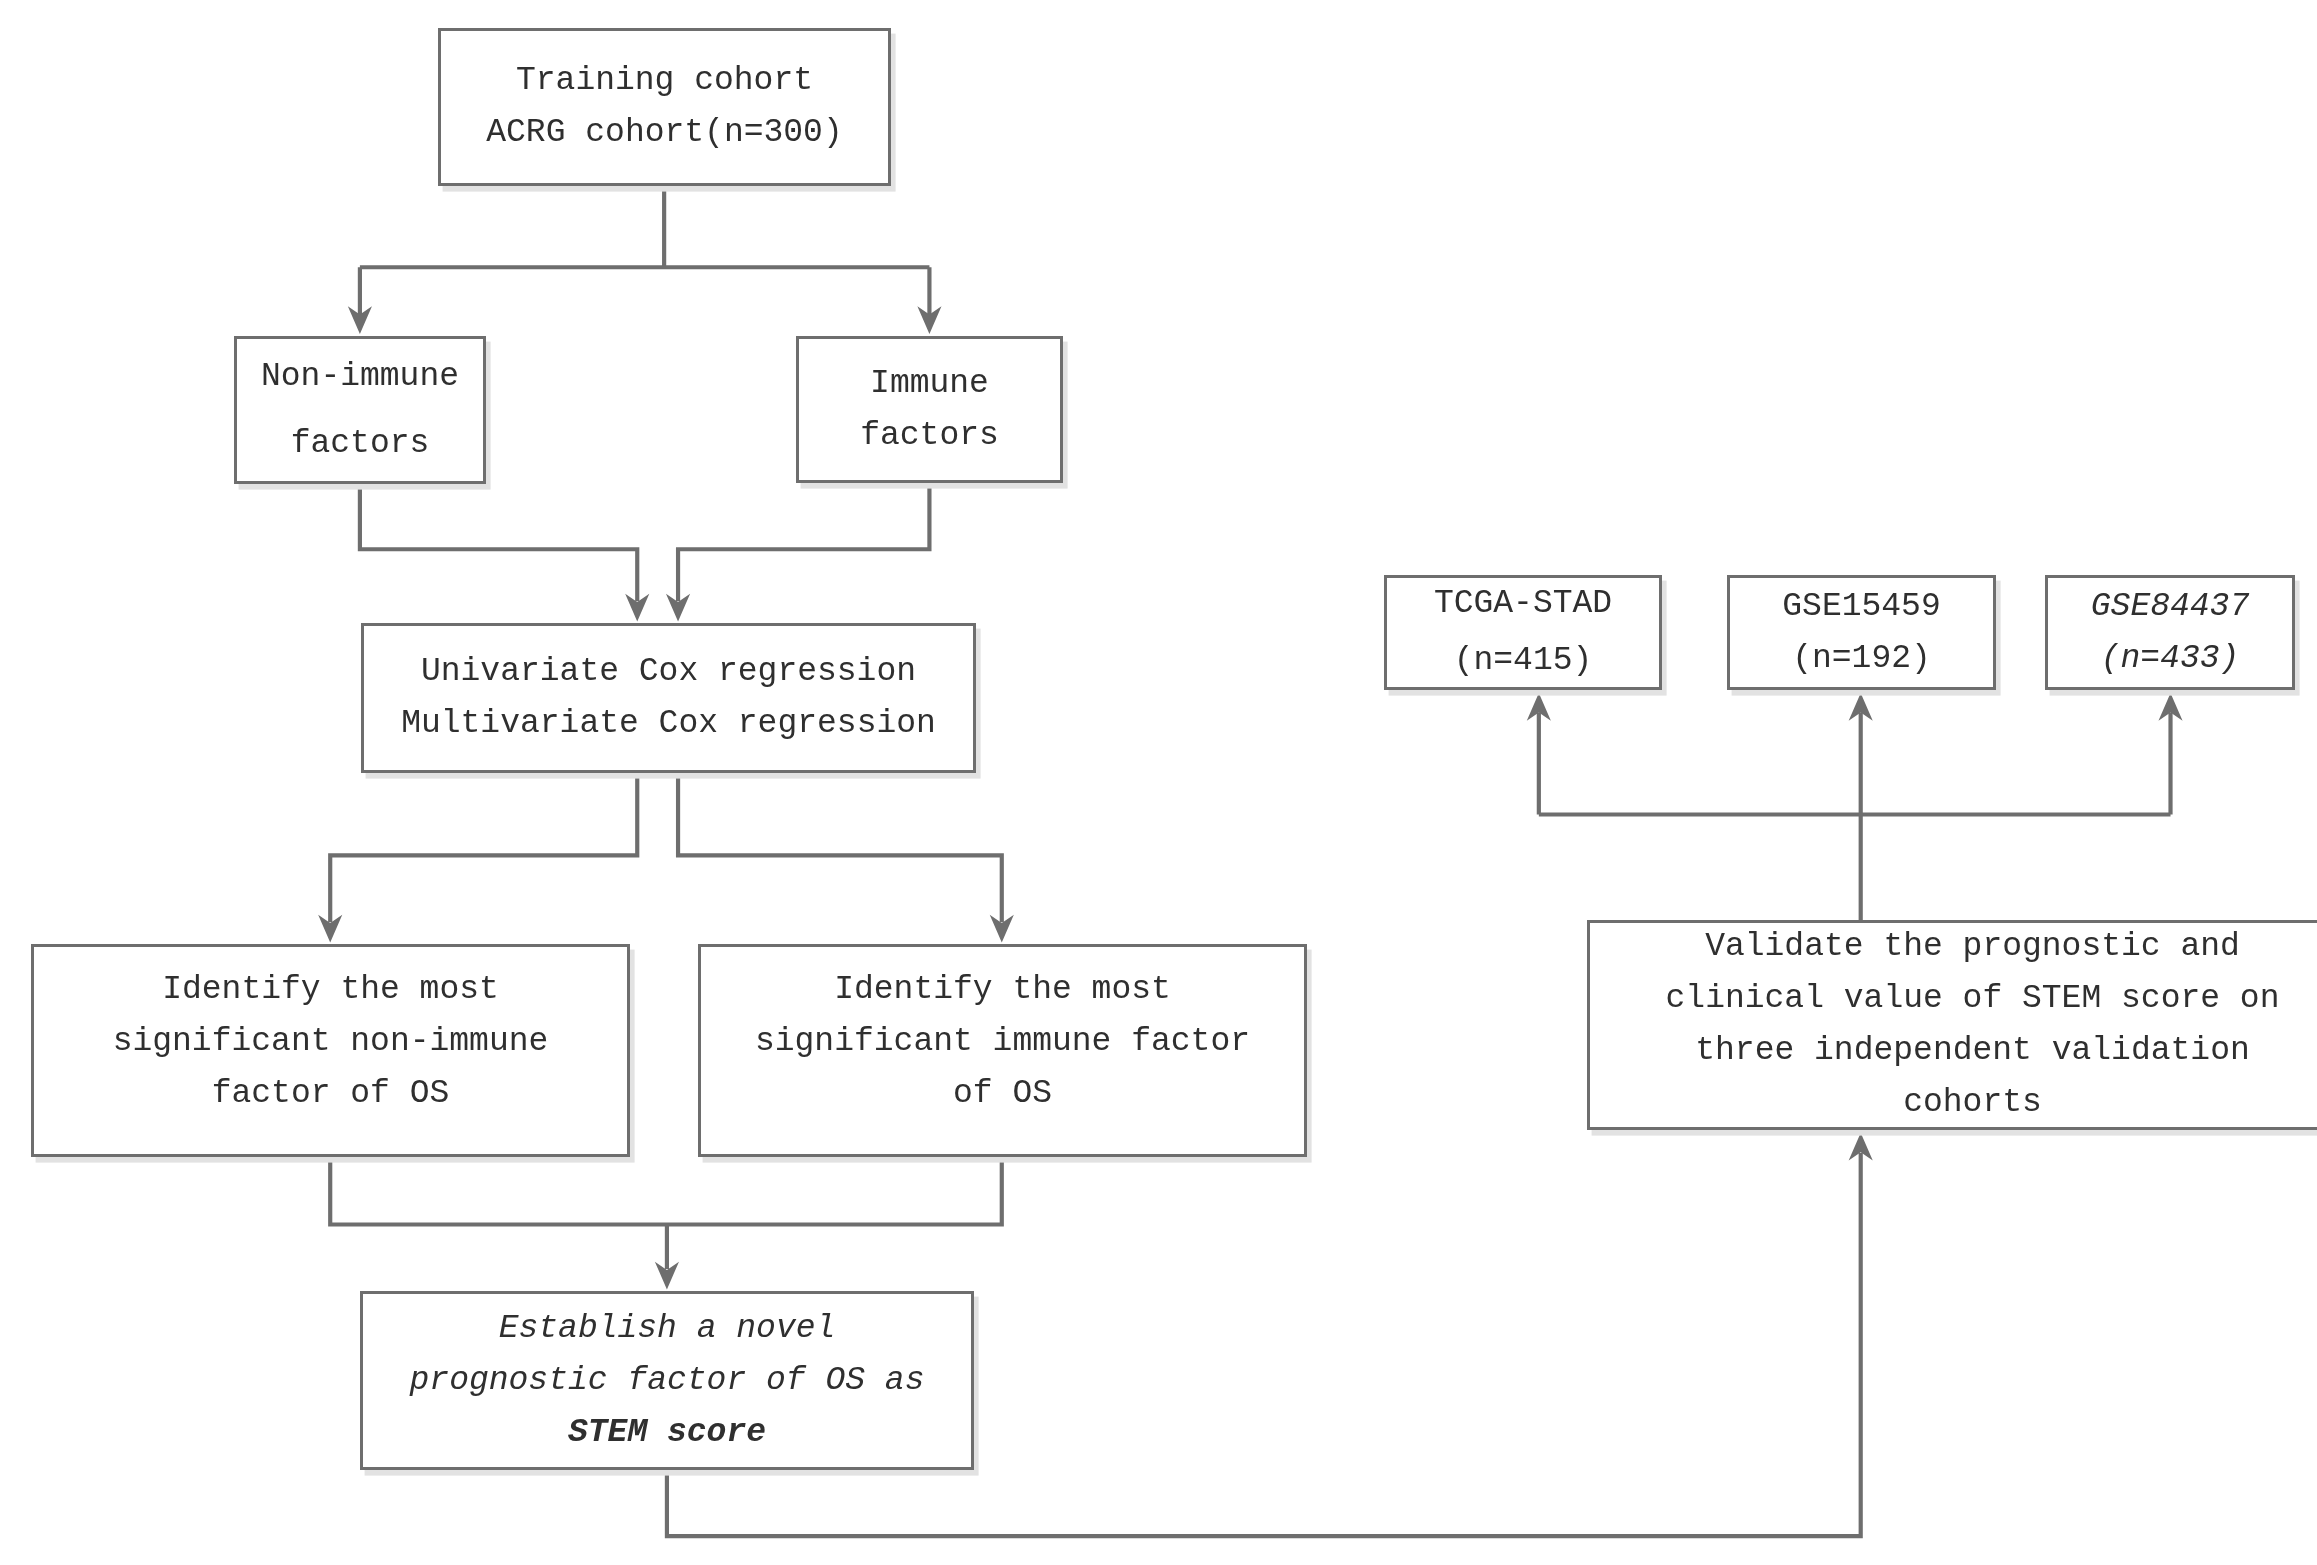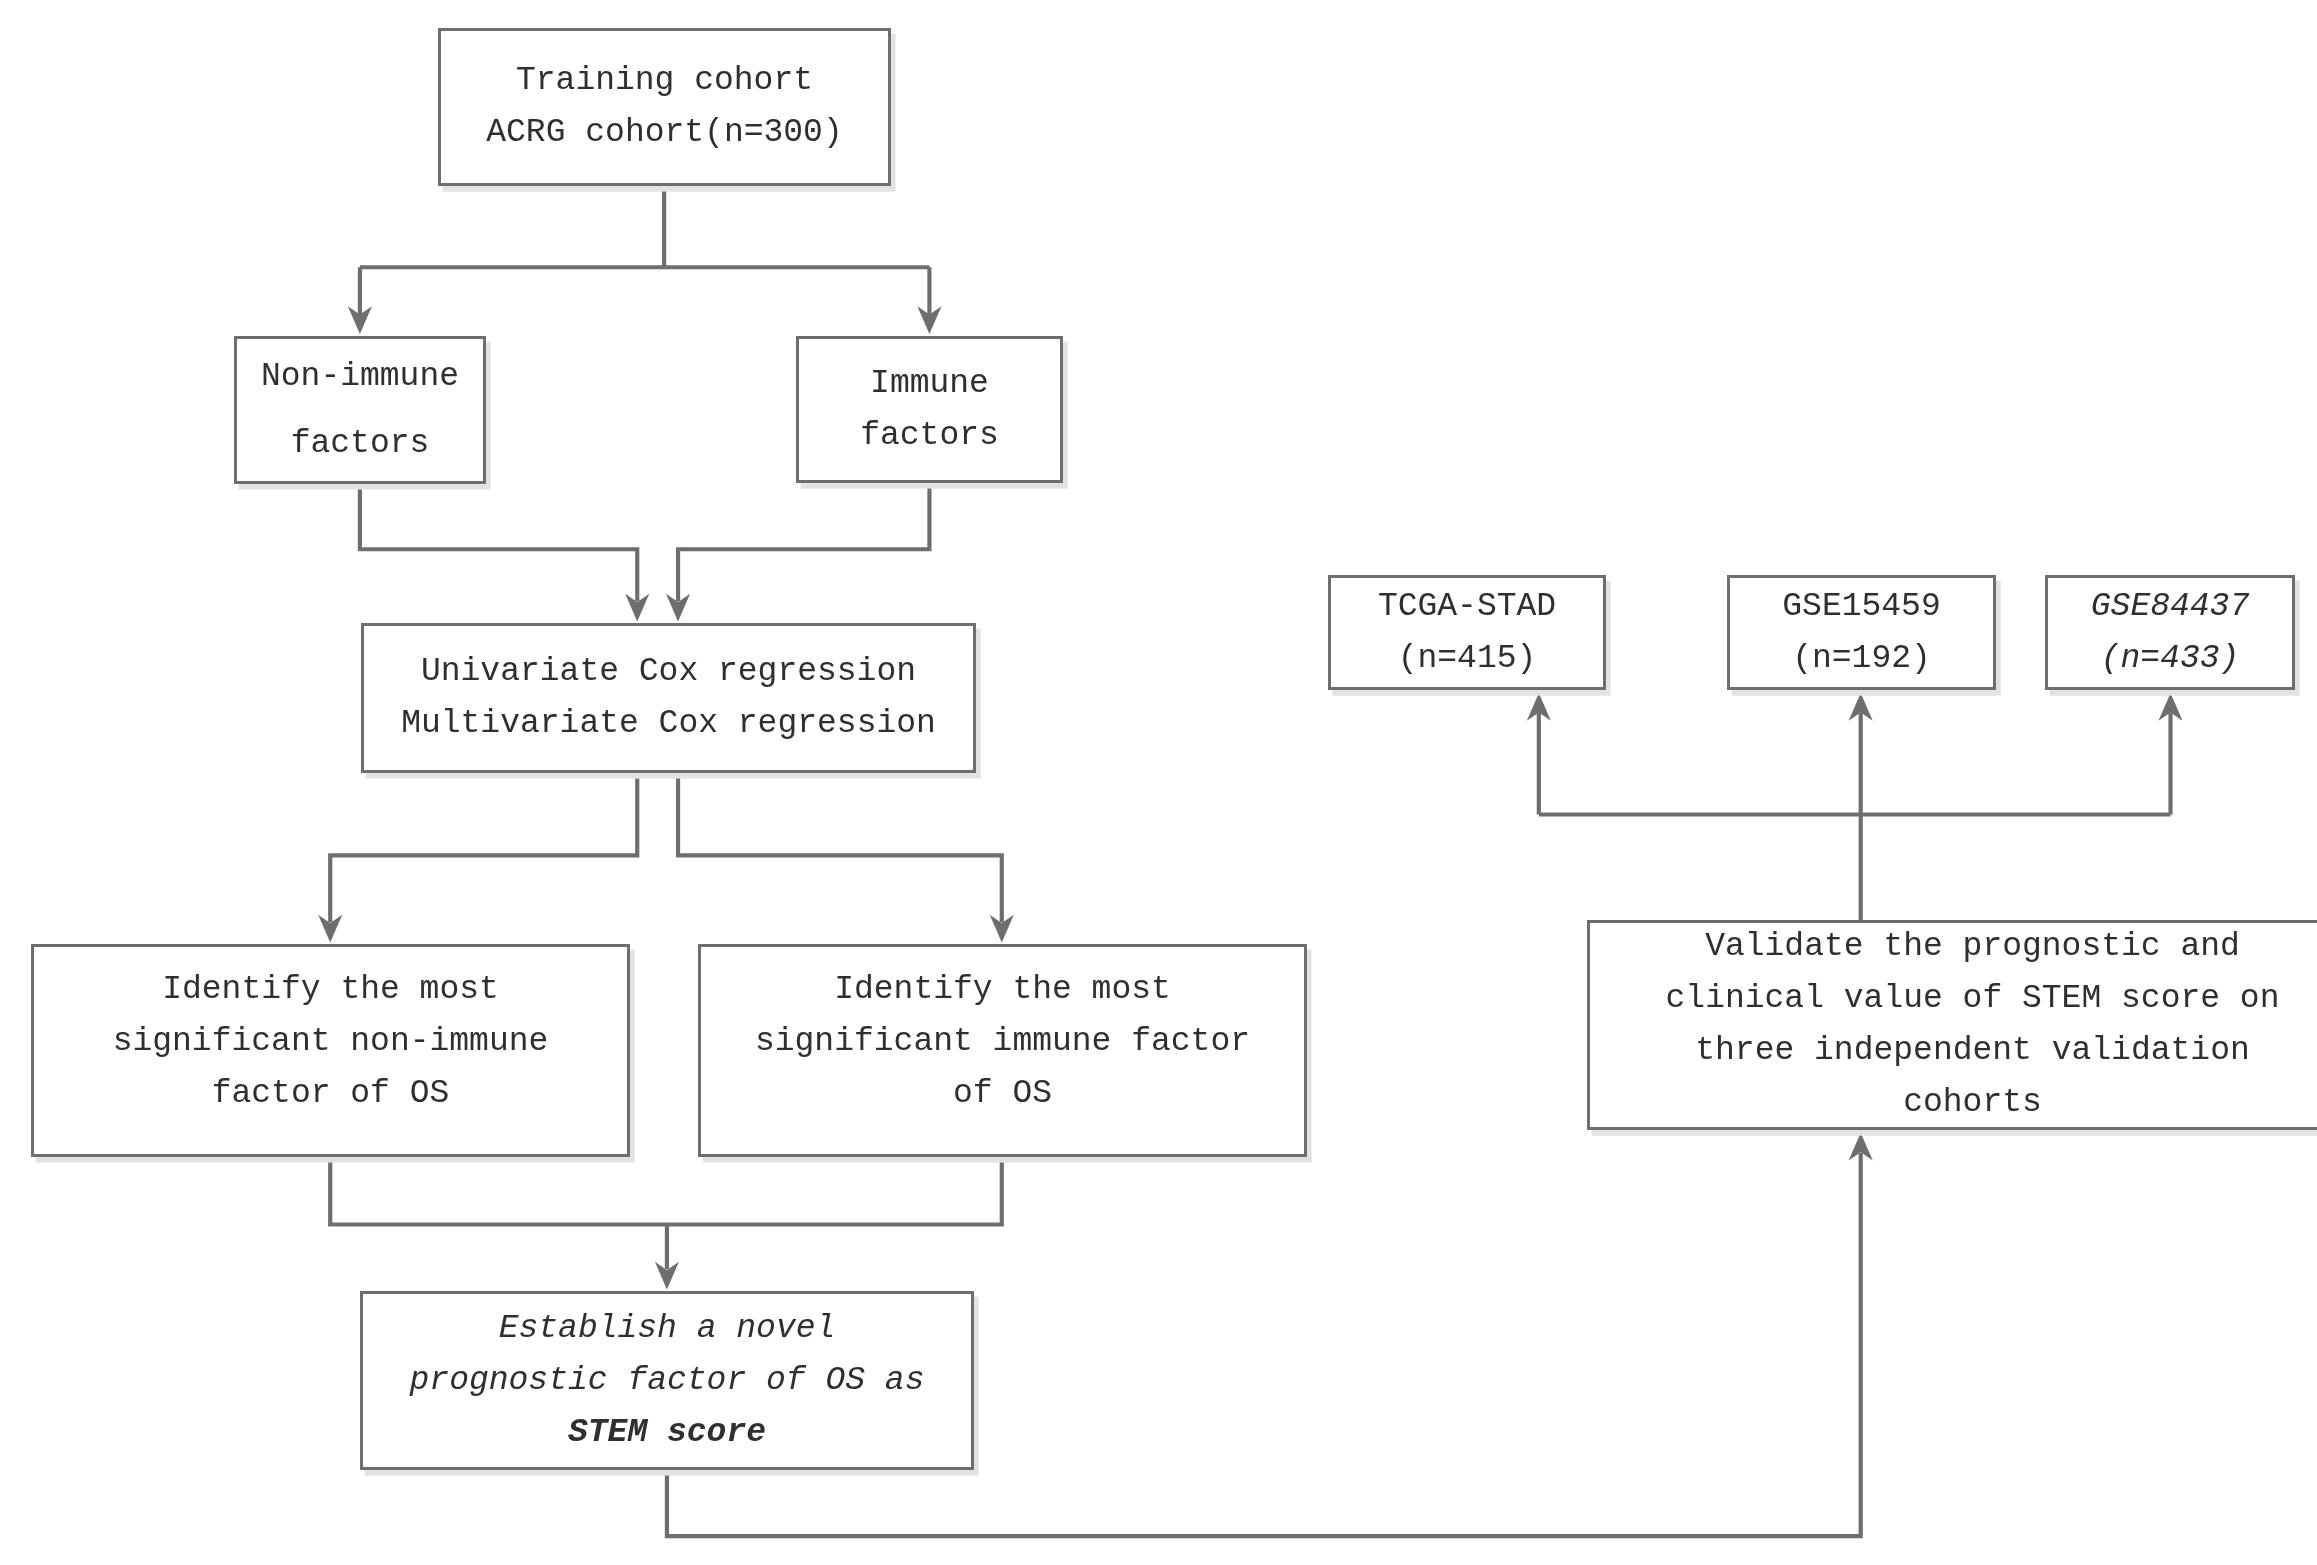--- a/index.html
+++ b/index.html
@@ -97,21 +97,21 @@
     <div class="tline bold">STEM score</div>
   </div>
 
   <div class="box" style="left:1587px;top:920px;width:771px;height:210px;">
     <div class="tline">Validate the prognostic and</div>
     <div class="tline">clinical value of STEM score on</div>
     <div class="tline">three independent validation</div>
     <div class="tline">cohorts</div>
   </div>
 
-  <div class="box" style="left:1328px;top:575px;width:278px;height:115px;">
+  <div class="box" style="left:1384px;top:575px;width:278px;height:115px;justify-content:space-between;">
     <div class="tline">TCGA-STAD</div>
     <div class="tline">(n=415)</div>
   </div>
 
   <div class="box" style="left:1727px;top:575px;width:269px;height:115px;">
     <div class="tline">GSE15459</div>
     <div class="tline">(n=192)</div>
   </div>
 
   <div class="box" style="left:2045px;top:575px;width:250px;height:115px;font-style:italic;">

